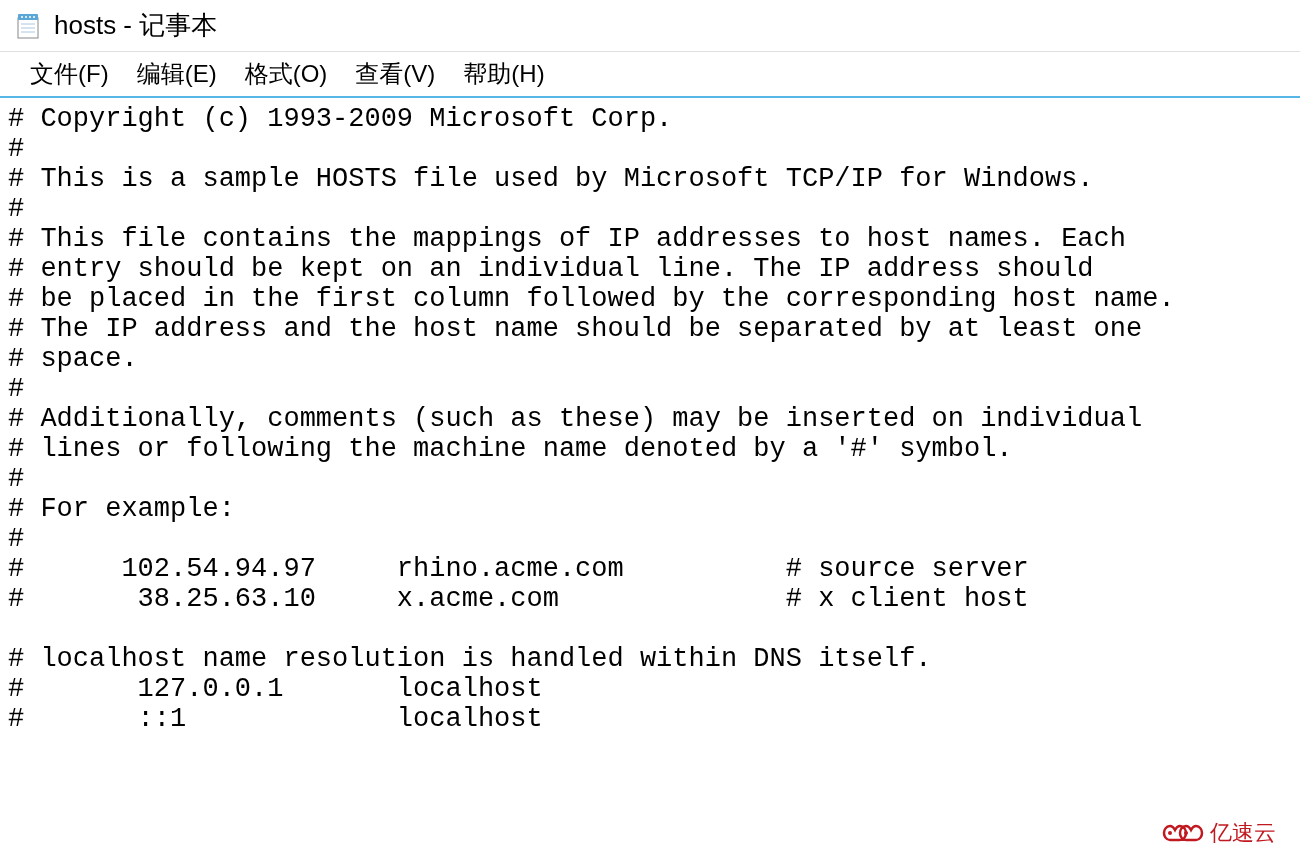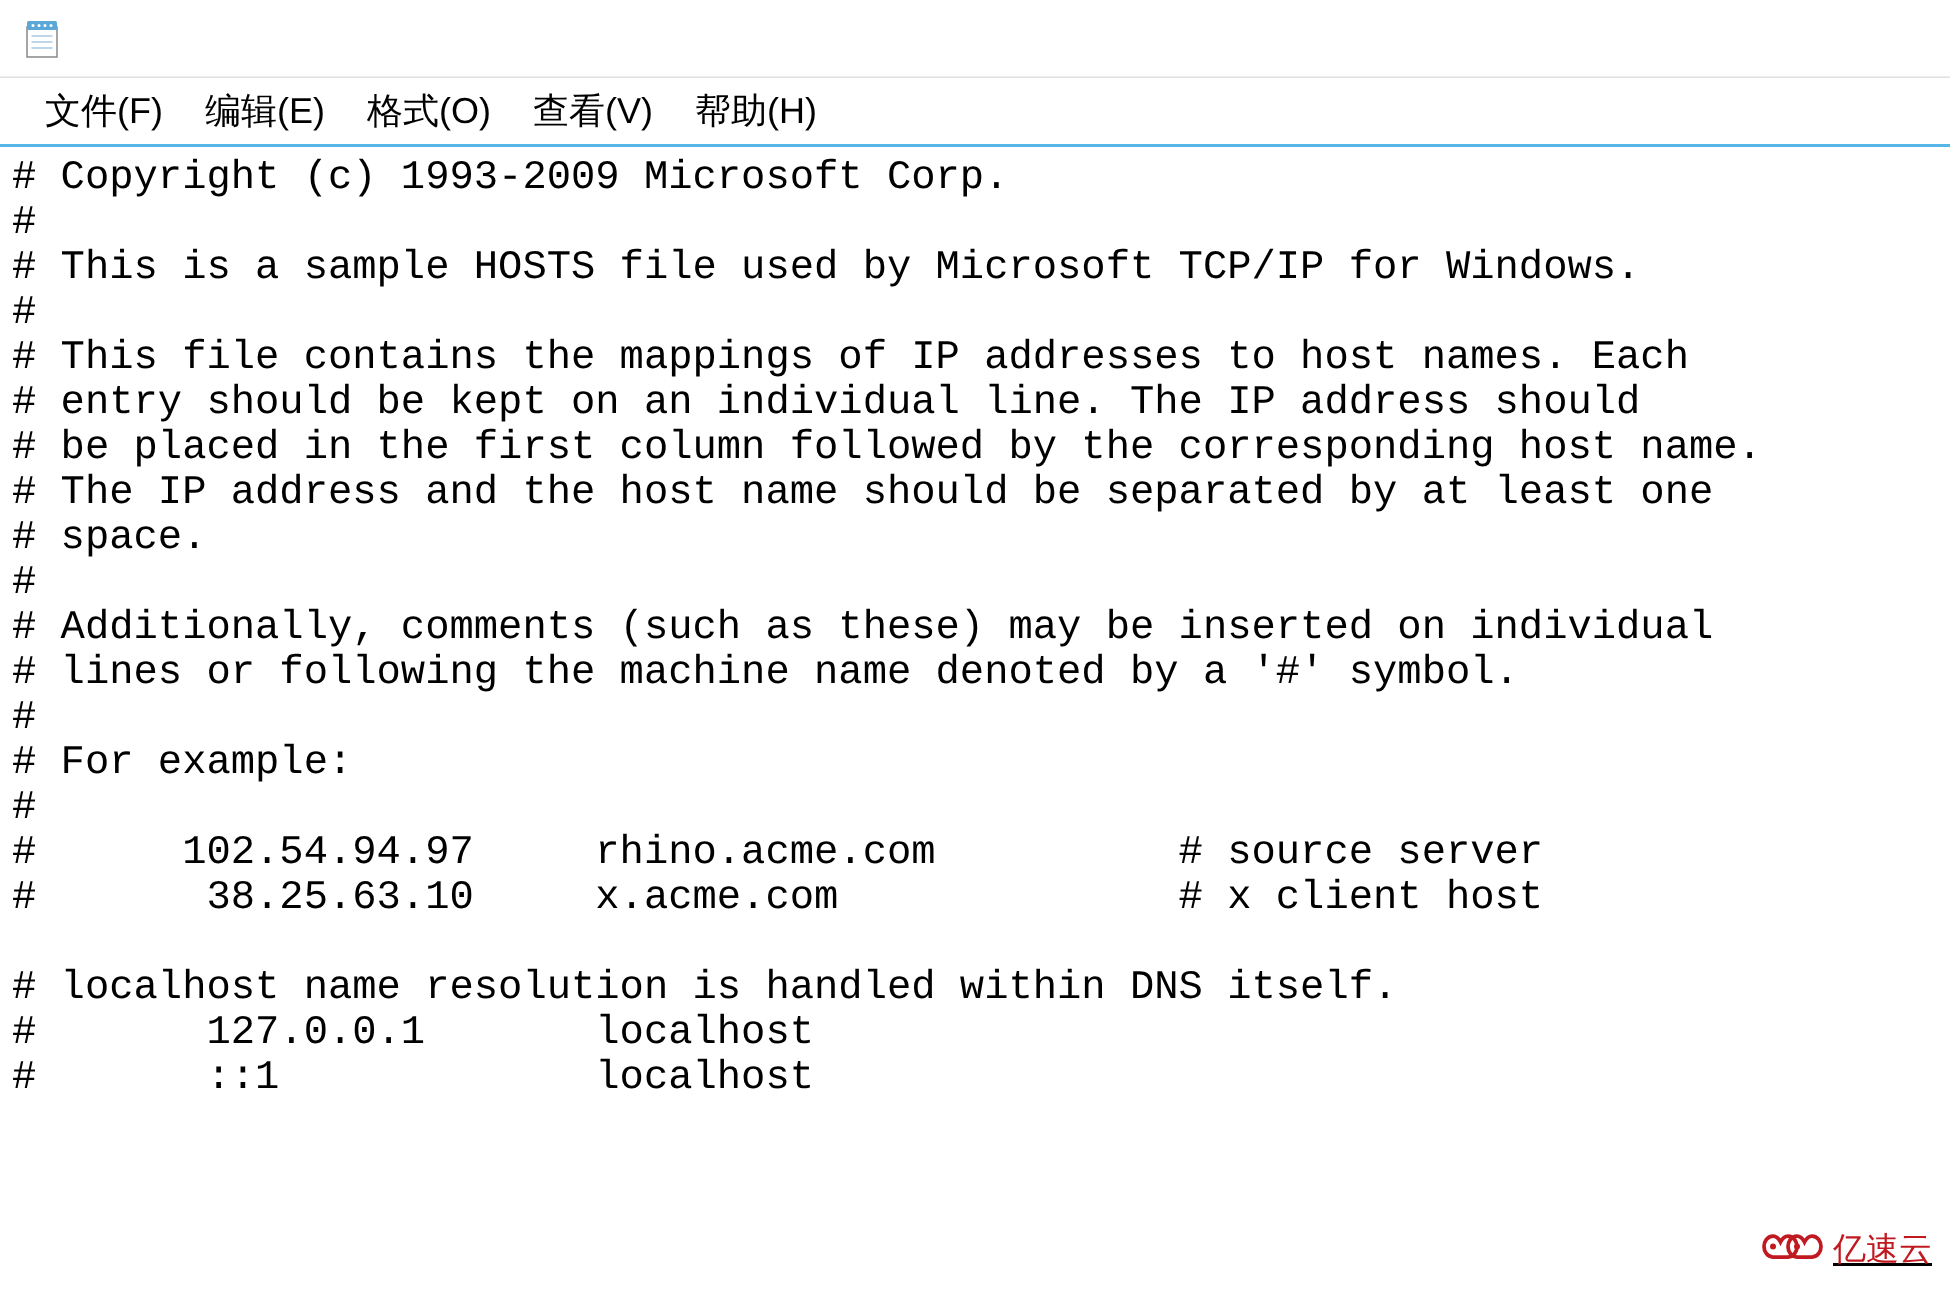--- a/index.html
+++ b/index.html
@@ -58,24 +58,24 @@
       font-family: "SimSun", "NSimSun", "Courier New", monospace;
       font-size: 27px;
       line-height: 30px;
       white-space: pre;
       color: #000000;
       letter-spacing: 0px;
     }
     .watermark {
       position: absolute;
       bottom: 12px;
-      right: 12px;
+      right: 24px;
       display: flex;
+      align-items: center;
       gap: 6px;
-      text-decoration: underline;
     }
     .watermark-icon {
       width: 42px;
       height: 26px;
     }
     .watermark-text {
       font-size: 22px;
       color: #c11920;
       font-weight: 500;
     }
@@ -90,20 +90,21 @@
       <rect x="4" y="2" width="20" height="6" fill="#5ba8d8" rx="1"></rect>
       <circle cx="8" cy="5" r="1" fill="#fff"></circle>
       <circle cx="12" cy="5" r="1" fill="#fff"></circle>
       <circle cx="16" cy="5" r="1" fill="#fff"></circle>
       <circle cx="20" cy="5" r="1" fill="#fff"></circle>
       <line x1="7" y1="12" x2="21" y2="12" stroke="#aac8e0" stroke-width="1"></line>
       <line x1="7" y1="16" x2="21" y2="16" stroke="#aac8e0" stroke-width="1"></line>
       <line x1="7" y1="20" x2="21" y2="20" stroke="#aac8e0" stroke-width="1"></line>
     </svg>
   </span>
+  <span class="title-text">hosts - 记事本</span>
 </div>
 
 <div class="menubar">
   <span class="menu-item">文件(F)</span>
   <span class="menu-item">编辑(E)</span>
   <span class="menu-item">格式(O)</span>
   <span class="menu-item">查看(V)</span>
   <span class="menu-item">帮助(H)</span>
 </div>
 

